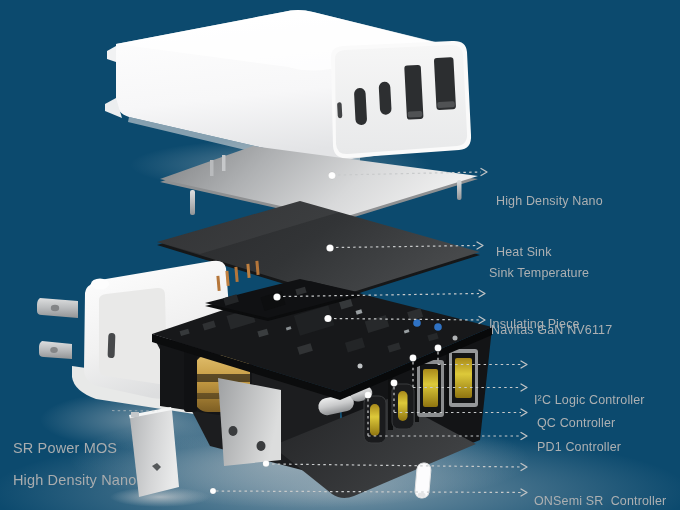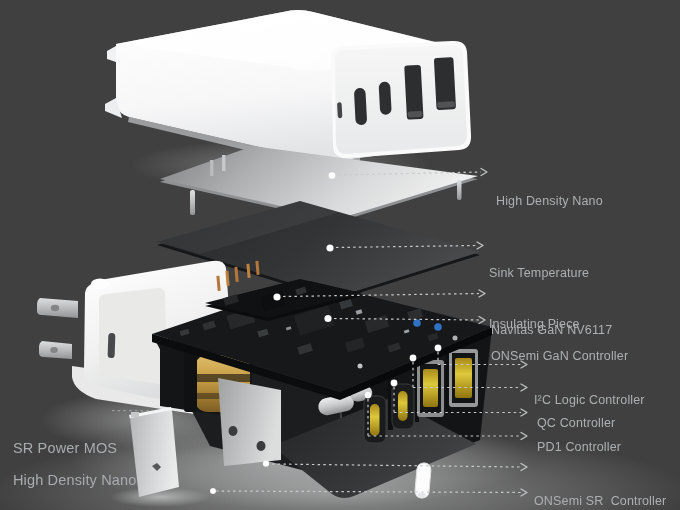--- a/index.html
+++ b/index.html
@@ -1,18 +1,18 @@
 <!DOCTYPE html>
 <html><head>
 <meta charset="utf-8">
 <style>
   html,body{margin:0;padding:0;background:#fff;}
   .stage{
     position:relative;width:680px;height:510px;overflow:hidden;
-    background:#404040;
+    background:#0c4a6e;
     font-family:"Liberation Sans",sans-serif;
   }
   .stage svg{position:absolute;left:0;top:0;}
   .callout{
     position:absolute;
     font-size:12.5px;line-height:17px;
     color:#adb0b2;
     white-space:pre;
     letter-spacing:.15px;
   }
@@ -291,31 +291,29 @@
     <circle cx="413" cy="358" r="3.4"></circle>
     <circle cx="394" cy="383" r="3.4"></circle>
     <circle cx="368" cy="395" r="3.4"></circle>
     <circle cx="266" cy="463.5" r="3.2"></circle>
     <circle cx="213" cy="491" r="3"></circle>
   </g>
 </svg>
 
 <div class="callout" style="left:496px;top:159px">
   <div>High Density Nano</div>
+  <div>Heat Sink</div>
 </div>
 <div class="callout" style="left:489px;top:231px">
   <div>Sink Temperature</div>
   <div>Insulating Piece</div>
 </div>
 <div class="callout" style="left:491px;top:288px">
   <div>Navitas GaN NV6117</div>
 </div>
-<div class="callout" style="left:491px;top:314px">
-  <div>ONSemi GaN Controller</div>
-</div>
 <div class="callout" style="left:537px;top:381px">
   <div>QC Controller</div>
 </div>
 <div class="callout" style="left:534px;top:358px">
   <div>I²C Logic Controller</div>
 </div>
 <div class="callout" style="left:537px;top:405px">
   <div>PD1 Controller</div>
 </div>
 <div class="callout" style="left:534px;top:459px">

